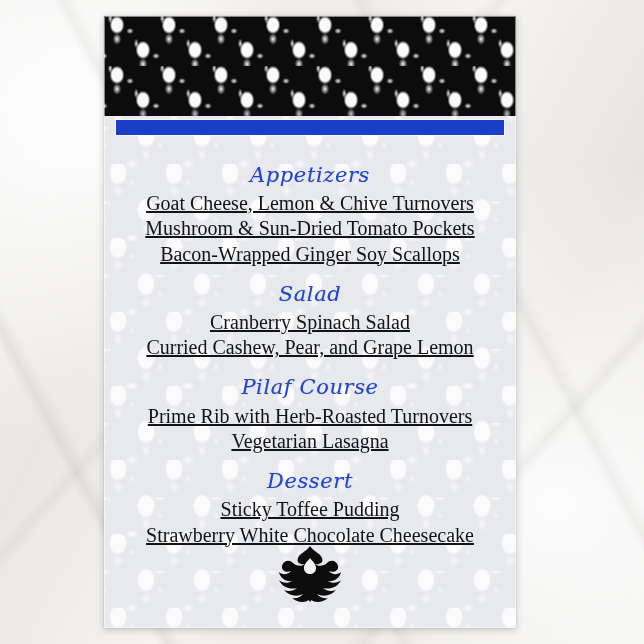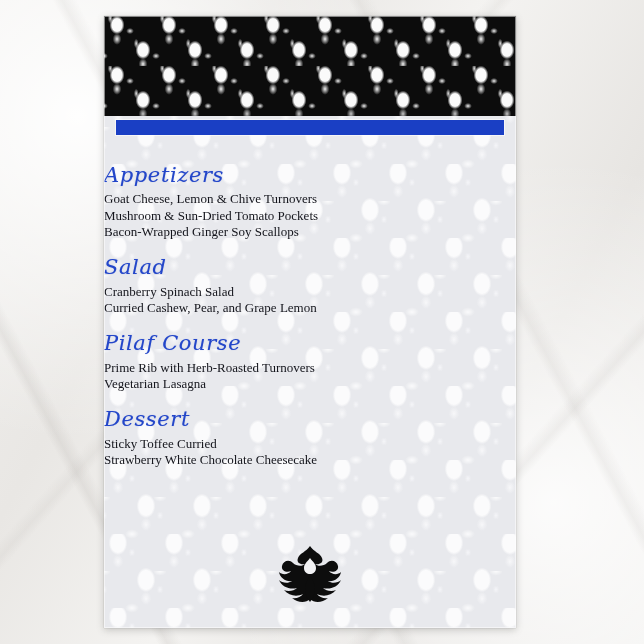--- a/index.html
+++ b/index.html
@@ -119,39 +119,40 @@
     background: #1a3fc4;
     box-shadow: 0 0 0 1px rgba(255,255,255,0.55);
   }
 
   
   .menu {
     position: absolute;
     left: 0;
     top: 146px;
     width: 412px;
-    text-align: left;
+    text-align: center;
     color: #12131a;
   }
   .section { margin-bottom: 14px; }
   .section-title {
     font-family: "DejaVu Serif", serif;
     font-style: italic;
     font-size: 21px;
     color: #2346c9;
     letter-spacing: 0.6px;
     margin-bottom: 3px;
     line-height: 1.25;
     text-shadow: 0 0 1px rgba(35,70,201,0.35);
   }
   .item {
     font-family: "Liberation Serif", serif;
-    font-size: 13px;
+    font-size: 20px;
     line-height: 1.26;
     color: #13141b;
+    text-decoration: underline;
   }
 
   
   .ornament {
     position: absolute;
     left: 50%;
     top: 528px;
     transform: translateX(-50%);
     width: 72px;
     height: 62px;
@@ -197,21 +198,21 @@
       </div>
 
       <div class="section">
         <div class="section-title">Pilaf Course</div>
         <div class="item">Prime Rib with Herb-Roasted Turnovers</div>
         <div class="item">Vegetarian Lasagna</div>
       </div>
 
       <div class="section">
         <div class="section-title">Dessert</div>
-        <div class="item">Sticky Toffee Curried</div>
+        <div class="item">Sticky Toffee Pudding</div>
         <div class="item">Strawberry White Chocolate Cheesecake</div>
       </div>
 
     </div>
 
     <svg class="ornament" viewBox="0 0 72 62">
       <g fill="#0d0d0d">
         <path d="M36 2 C40 8 46 9 48 14 C50 19 45 21 41 20 C44 23 50 22 53 19 C57 15 63 17 64 22 C65 27 59 29 55 27 C58 31 64 31 67 28 C66 34 60 38 54 37 C58 40 64 39 67 36 C64 43 56 46 49 44 C52 47 58 48 62 46 C57 52 49 53 43 50 C45 53 50 55 54 54 C48 59 40 59 36 55 C32 59 24 59 18 54 C22 55 27 53 29 50 C23 53 15 52 10 46 C14 48 20 47 23 44 C16 46 8 43 5 36 C8 39 14 40 18 37 C12 38 6 34 5 28 C8 31 14 31 17 27 C13 29 7 27 8 22 C9 17 15 15 19 19 C22 22 28 23 31 20 C27 21 22 19 24 14 C26 9 32 8 36 2 Z"></path>
         <path d="M36 14 C39 18 42 20 42 24 C42 28 39 30 36 30 C33 30 30 28 30 24 C30 20 33 18 36 14 Z" fill="#f2f2f4"></path>
         <path d="M36 32 C39 36 41 40 41 45 C41 50 39 54 36 58 C33 54 31 50 31 45 C31 40 33 36 36 32 Z"></path>

